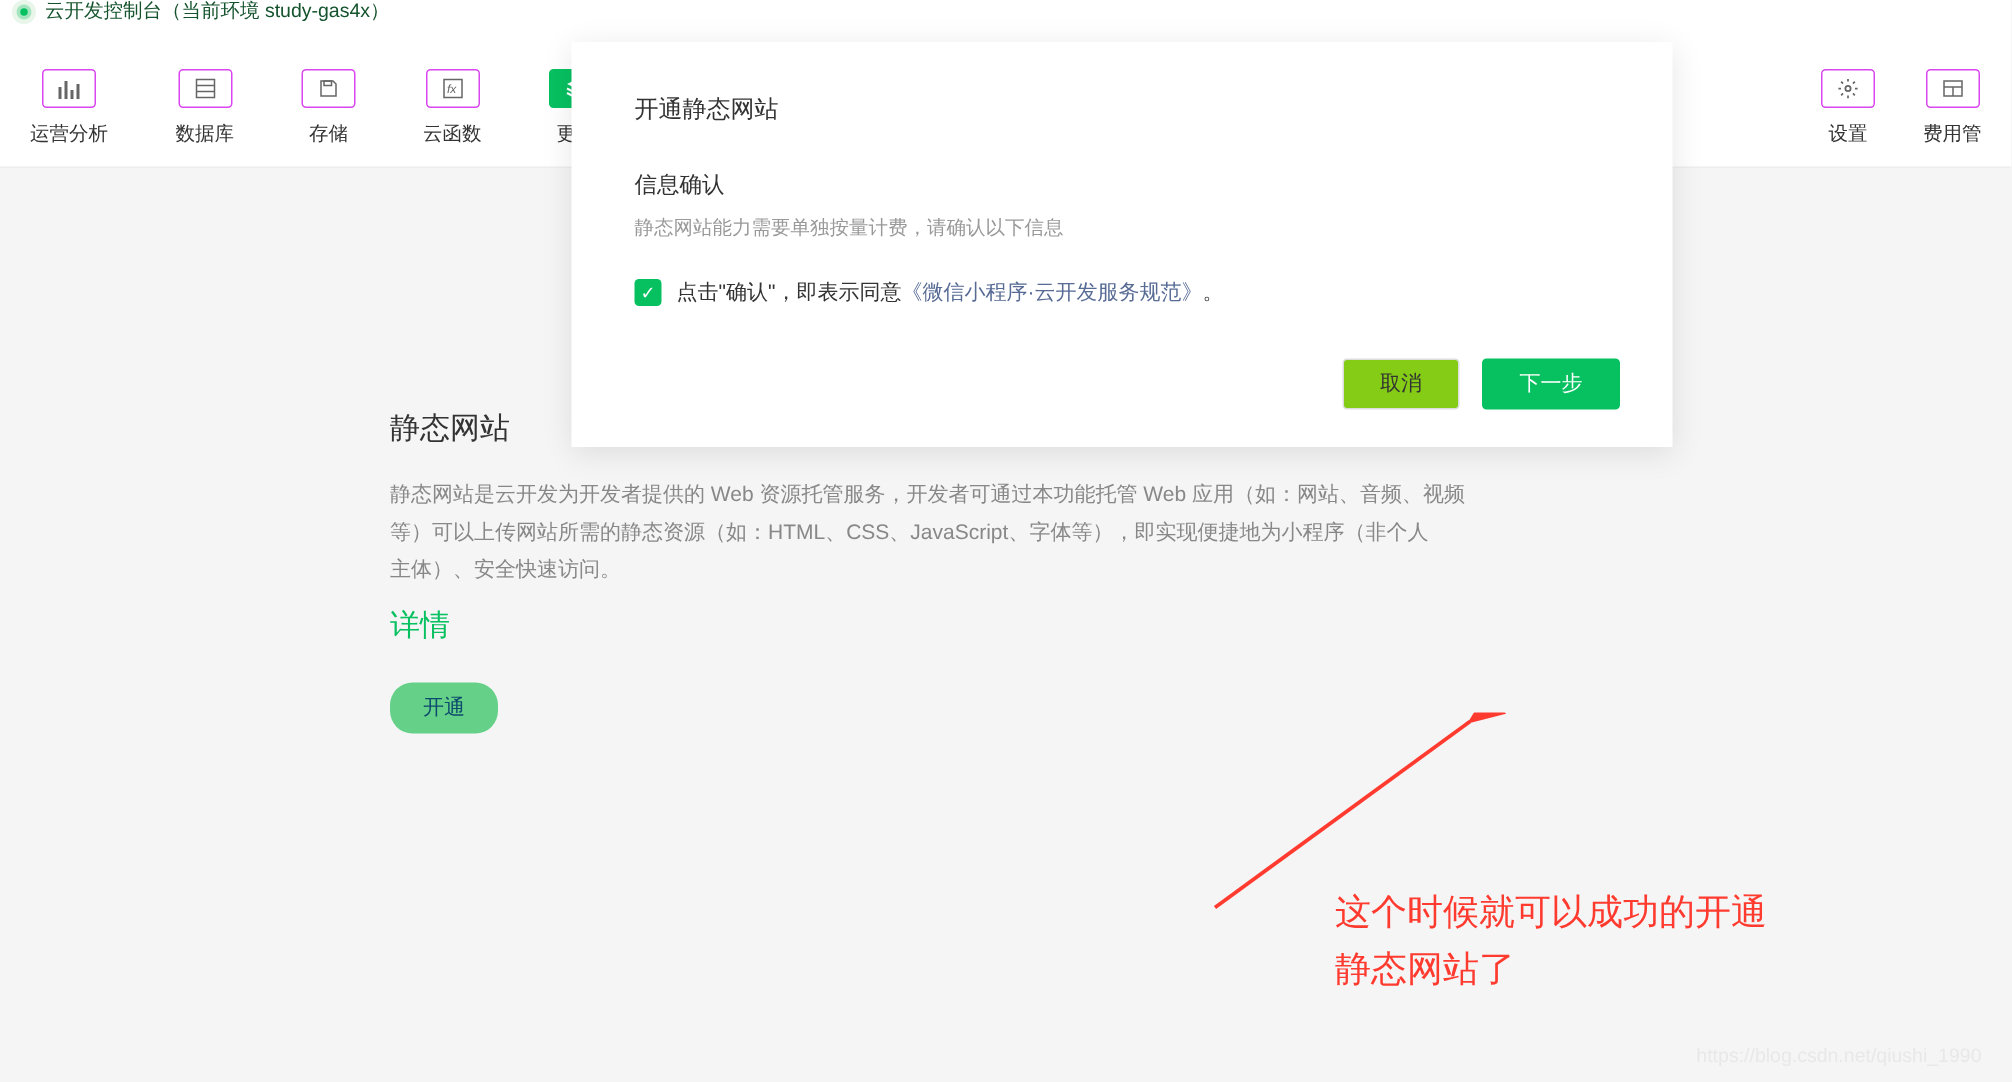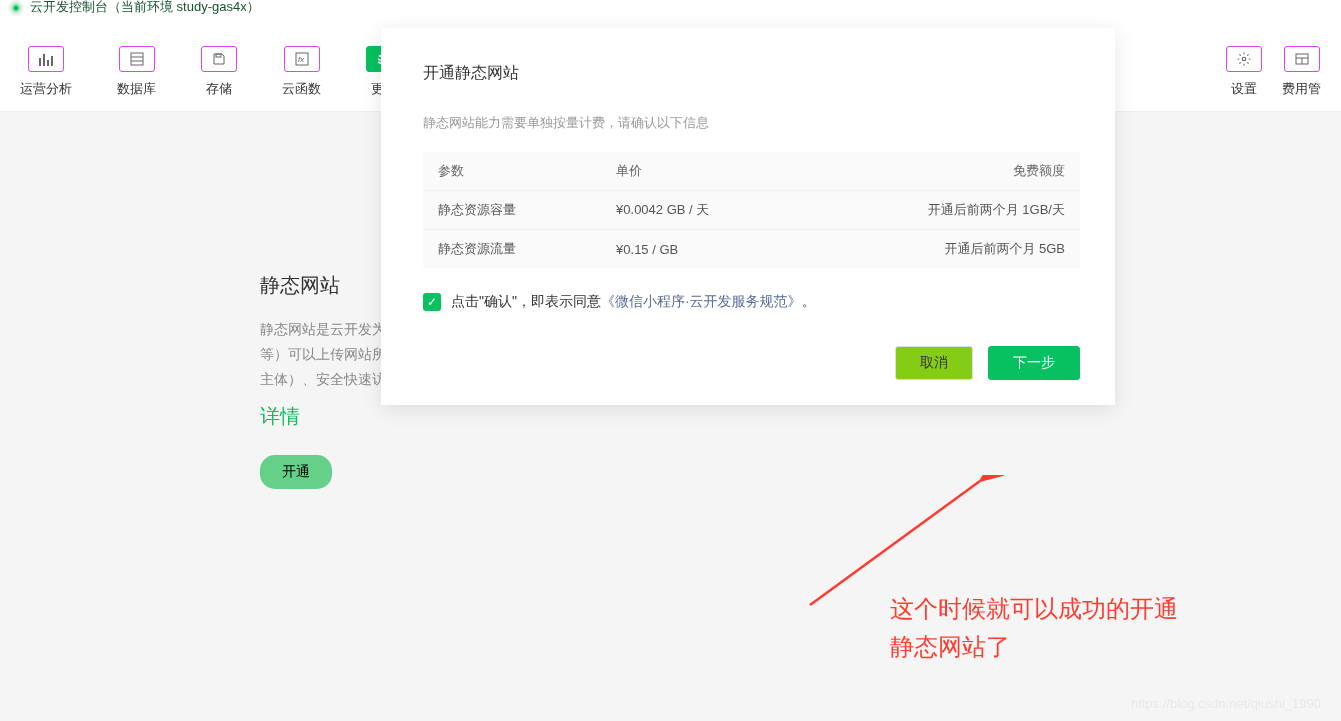--- a/index.html
+++ b/index.html
@@ -10,27 +10,27 @@
     .title-bar .app-icon svg { width: 12px; height: 12px; }
     
     .toolbar { background: #fff; height: 80px; display: flex; align-items: center; padding: 0 20px; border-bottom: 1px solid #eee; }
     .toolbar-item { display: flex; flex-direction: column; align-items: center; justify-content: center; margin-right: 45px; cursor: pointer; }
     .toolbar-item .icon-box { width: 36px; height: 26px; border: 1px solid #d946ef; border-radius: 3px; display: flex; align-items: center; justify-content: center; background: #fff; margin-bottom: 8px; }
     .toolbar-item .icon-box-active { background: #07c160; border-color: #07c160; position: relative; }
     .toolbar-item .icon-box-active::after { content: ""; position: absolute; right: 3px; bottom: 2px; width: 0; height: 0; border-left: 4px solid transparent; border-top: 4px solid #fff; }
     .toolbar-item .label { font-size: 13px; color: #333; }
     .toolbar-spacer { flex: 1; }
     .toolbar-right { display: flex; align-items: center; }
-    .toolbar-right .toolbar-item { margin-right: 20px; }
+    .toolbar-right .toolbar-item { margin-right: 32px; }
     
     .page-content { padding: 20px 0 0 260px; position: relative; }
     .bg-section .heading { font-size: 20px; color: #333; margin-bottom: 18px; margin-top: 140px; }
     .bg-section .desc { font-size: 14px; color: #888; line-height: 1.8; }
     .bg-section .link { color: #07c160; font-size: 20px; margin-top: 10px; display: inline-block; }
-    .bg-section .open-btn { background: #65d087; color: #000000; border: none; padding: 8px 22px; font-size: 14px; border-radius: 15px; margin-top: 25px; cursor: pointer; }
+    .bg-section .open-btn { background: #65d087; color: #0c4a6e; border: none; padding: 8px 22px; font-size: 14px; border-radius: 15px; margin-top: 25px; cursor: pointer; }
     
     .modal { position: absolute; top: 28px; left: 381px; width: 734px; background: #fff; box-shadow: 0 4px 20px rgba(0,0,0,0.1); padding: 0; z-index: 10; }
     .modal-body { padding: 35px 35px 20px 42px; }
     .modal-title { font-size: 16px; color: #333; margin-bottom: 30px; }
     .modal-subtitle { font-size: 15px; color: #333; margin-bottom: 10px; }
     .modal-hint { font-size: 13px; color: #999; margin-bottom: 20px; }
     
     .pricing-table { width: 100%; background: #fafafa; border-collapse: collapse; }
     .pricing-table th, .pricing-table td { padding: 10px 15px; font-size: 13px; text-align: left; font-weight: normal; }
     .pricing-table th { color: #666; }
@@ -147,41 +147,23 @@
       <span>主体）、安全快速访问。</span>
     </div>
     <a class="link">详情</a><br>
     <button class="open-btn">开通</button>
   </div>
 </div>
 
 <div class="modal">
   <div class="modal-body">
     <div class="modal-title">开通静态网站</div>
+    <div class="modal-subtitle">信息确认</div>
     <div class="modal-hint">静态网站能力需要单独按量计费，请确认以下信息</div>
 
-    <table class="pricing-table">
-      <tbody>
-          <tr>
-        <th>参数</th>
-        <th>单价</th>
-        <th class="col-right">免费额度</th>
-      </tr>
-      <tr>
-        <td>静态资源容量</td>
-        <td>¥0.0042 GB / 天</td>
-        <td class="col-right">开通后前两个月 1GB/天</td>
-      </tr>
-      <tr>
-        <td>静态资源流量</td>
-        <td>¥0.15 / GB</td>
-        <td class="col-right">开通后前两个月 5GB</td>
-      </tr>
-    </tbody>
-      </table>
 
     <div class="consent-row">
       <div class="checkbox">✓</div>
       <span>点击"确认"，即表示同意</span>
       <a class="consent-link">《微信小程序·云开发服务规范》</a>
       <span>。</span>
     </div>
   </div>
   <div class="modal-footer">
     <button class="btn">取消</button>

